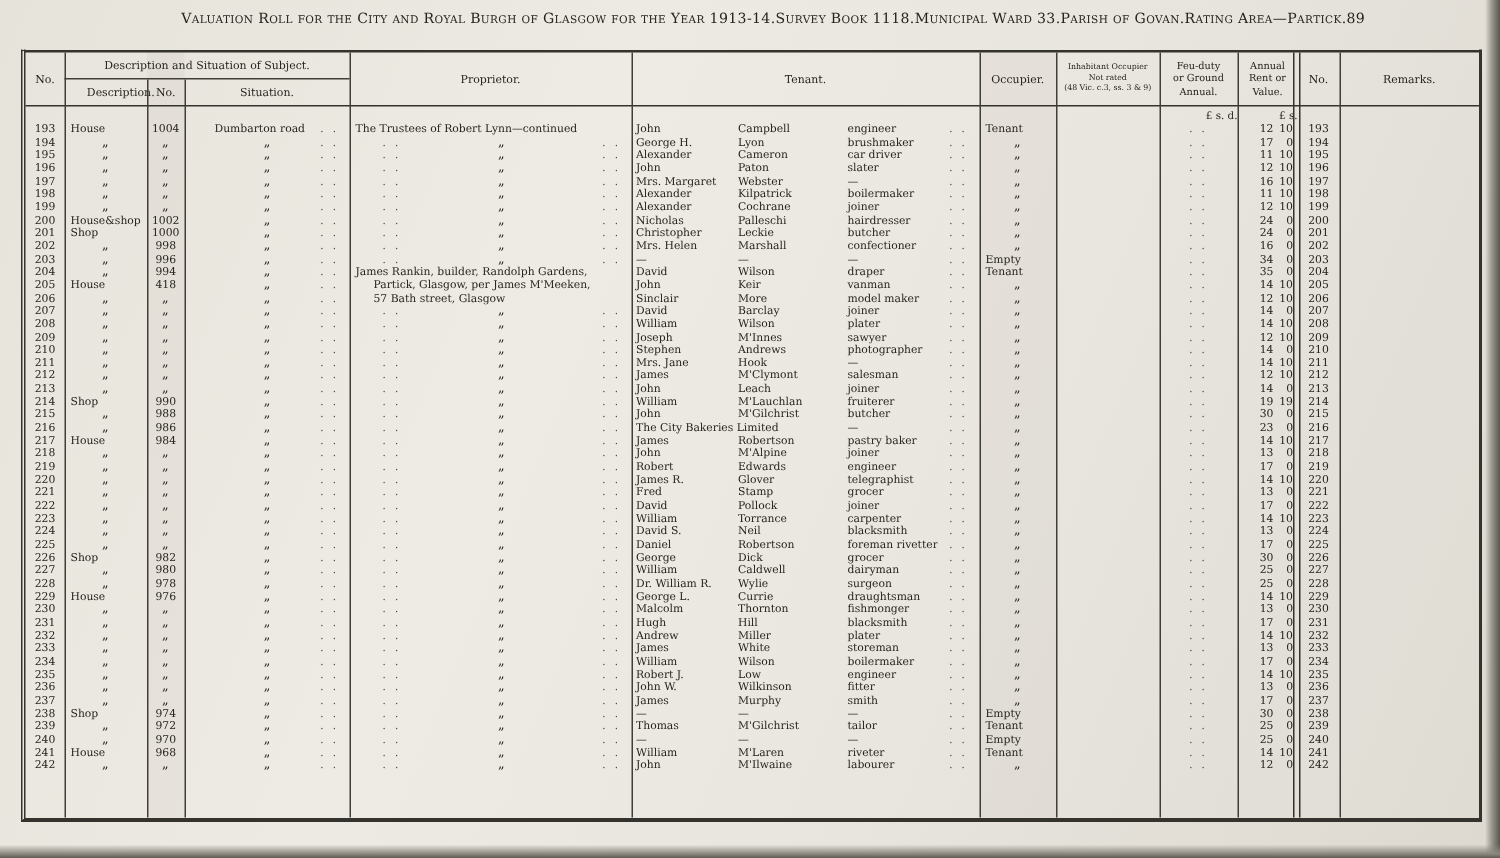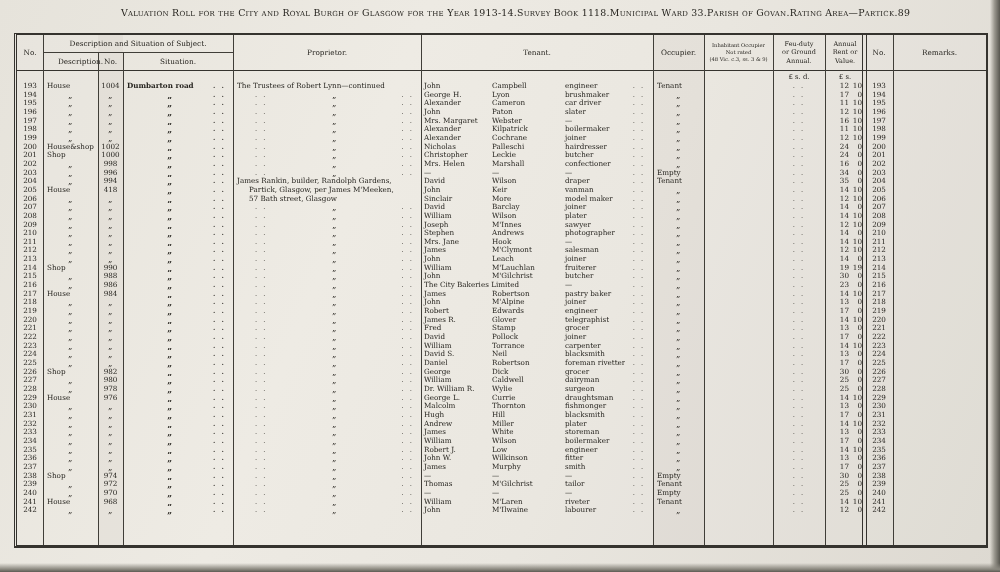--- a/index.html
+++ b/index.html
@@ -27,35 +27,35 @@
   .hl1{position:absolute;left:26px;top:17px;width:190px;height:1px;background:#403e38;}
   .hl2{position:absolute;left:0;right:0;top:35px;height:1px;background:#35332e;}
   .band{position:absolute;top:0;bottom:0;background:rgba(110,105,95,0.05);}
 
   
   .h{position:absolute;display:flex;flex-direction:column;justify-content:center;
      text-align:center;font-size:7.3px;line-height:1.25;color:#26241f;}
   .h .ln{display:block;}
   .h-tiny{font-size:5.2px;line-height:1.3;}
   .h-sm{font-size:6.5px;line-height:1.25;}
-  .units{position:absolute;top:37px;height:10px;font-size:6.9px;text-align:center;line-height:10px;}
+  .units{position:absolute;top:37px;height:10px;font-size:6.9px;text-align:right;line-height:10px;}
 
   
   .grid{position:absolute;left:0;top:47px;width:969px;display:grid;
         grid-template-columns:26px 55px 25px 110px 188px 68px 73px 63px 28px 51px 69px 52px 24px 16px 28px 93px;
         grid-auto-rows:8.66px;font-size:7.2px;line-height:8.7px;color:#26241f;}
   .c{overflow:hidden;white-space:nowrap;}
   .ctr{text-align:center;}
   .rt{text-align:right;}
   .pr3{padding-right:3px;}
   .pl2{padding-left:3px;}
   .pl4{padding-left:4px;}
   .dit{font-size:8.5px;line-height:8.2px;letter-spacing:.5px;}
   .dots{letter-spacing:2px;color:#46443e;font-size:6.8px;}
-  .sit{display:flex;justify-content:space-between;padding:0 7px 0 4px;font-weight:bold;}
+  .sit{display:flex;justify-content:space-between;padding:0 7px 0 20px;}
   .sit .sm{flex:1;text-align:left;}
   .sitd .sm{text-align:center;}
   .prop{display:flex;padding:0 6px 0 4px;}
   .propd{justify-content:space-between;padding:0 7px 0 22px;}
   .propd .pc{flex:1;text-align:center;}
   .ind{padding-left:12px;}
 </style>
 </head>
 <body>
 

